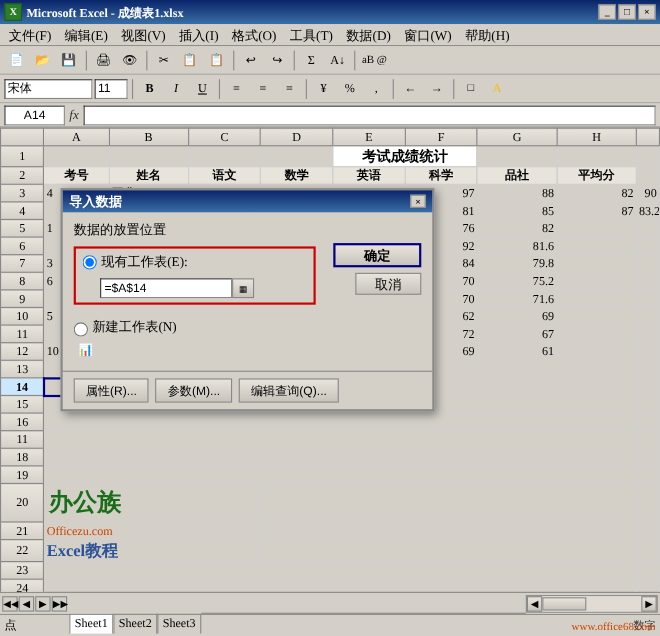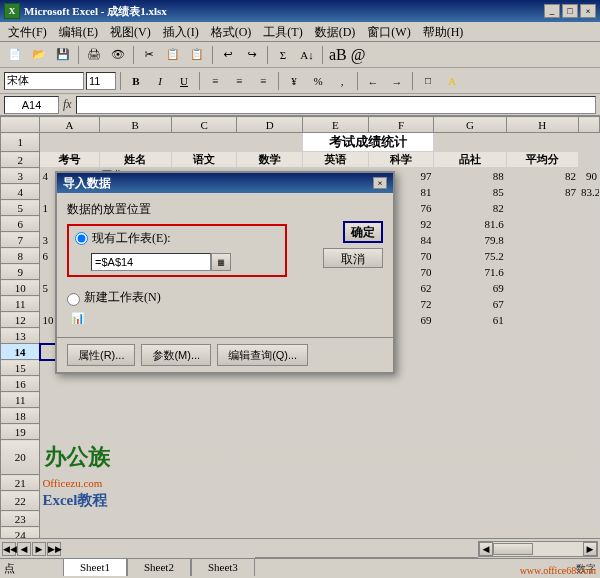--- a/index.html
+++ b/index.html
@@ -98,21 +98,21 @@
       height: 16px;
       overflow: hidden;
       padding: 0 2px;
       white-space: nowrap;
     }
     .cell.header-row { background: #e8e4dc; font-weight: bold; text-align: center; }
     .cell.merged { text-align: center; font-weight: bold; background: #fff; }
     .cell.active-cell { border: 2px solid #000080; }
     .sheet-tab {
       height: 18px;
-      padding: 0 16px;
+      padding: 0 4px;
       border: 1px solid #888;
       border-bottom: none;
       background: #d4d0c8;
       font-size: 11px;
       cursor: pointer;
       line-height: 17px;
       margin-top: 36px;
     }
     .sheet-tab.active {
       background: white;
@@ -182,21 +182,21 @@
       align-items: center;
       justify-content: center;
       cursor: pointer;
       font-size: 9px;
     }
     .dialog-radio-row2 { display: flex; align-items: flex-end; gap: 4px; margin-bottom: 6px; margin-left: 0; }
     .dialog-btn-ok {
       position: absolute;
       top: 28px;
       right: 10px;
-      width: 40px;
+      width: 80px;
       height: 22px;
       background: linear-gradient(to bottom, #e8e4dc, #c8c4bc);
       border: 2px solid #000080;
       font-size: 12px;
       cursor: pointer;
       text-align: center;
       line-height: 18px;
       font-weight: bold;
     }
     .dialog-btn-cancel {
@@ -278,21 +278,21 @@
   <div class="tb-icon">✂</div>
   <div class="tb-icon">📋</div>
   <div class="tb-icon">📋</div>
   <div class="tb-separator"></div>
   <div class="tb-icon">↩</div>
   <div class="tb-icon">↪</div>
   <div class="tb-separator"></div>
   <div class="tb-icon">Σ</div>
   <div class="tb-icon">A↓</div>
   <div class="tb-separator"></div>
-  <div style="font-size:16px;padding:0 2px;">aB @</div>
+  <div style="font-size:10px;padding:0 2px;">aB @</div>
 </div>
 
 <div class="toolbar2">
   <input class="font-box" value="宋体" style="">
   <input class="size-box" value="11" style="">
   <div class="tb-separator"></div>
   <div class="tb-icon" style="font-weight:bold;">B</div>
   <div class="tb-icon" style="font-style:italic;">I</div>
   <div class="tb-icon" style="text-decoration:underline;">U</div>
   <div class="tb-separator"></div>

